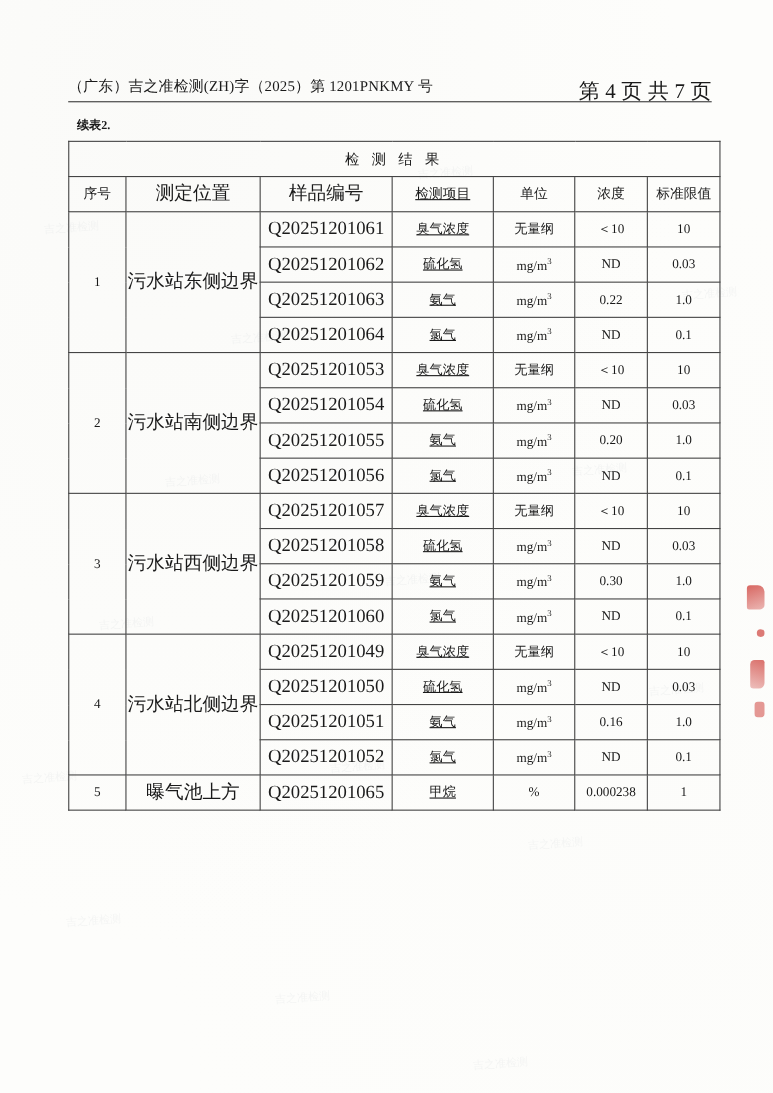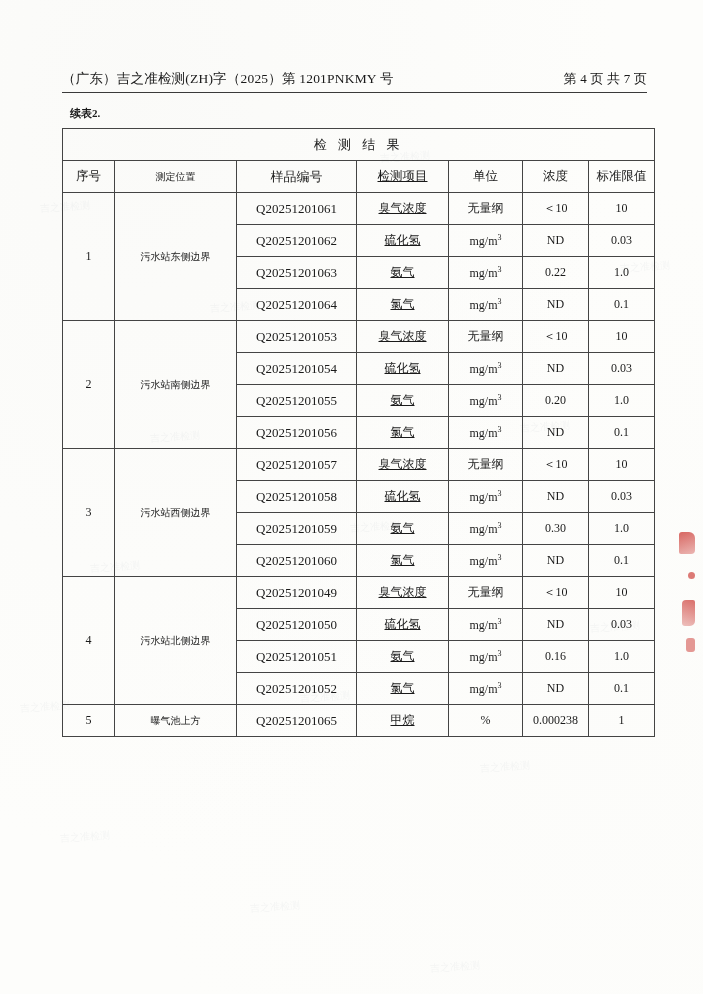--- a/index.html
+++ b/index.html
@@ -33,21 +33,21 @@
     position: absolute;
     top: 70px;
     left: 62px;
     right: 56px;
     display: flex;
     justify-content: space-between;
     font-size: 13.5px;
     letter-spacing: 0.2px;
   }
   .header-left { white-space: nowrap; }
-  .header-right { white-space: nowrap; font-size: 13px; }
+  .header-right { white-space: nowrap; font-size: 19px; }
   .header-rule {
     position: absolute;
     top: 92px;
     left: 62px;
     right: 56px;
     border-bottom: 1px solid #3a3a3a;
   }
   .cont-title {
     position: absolute;
     top: 106px;
@@ -81,22 +81,22 @@
     font-size: 13px;
     letter-spacing: 4px;
     font-weight: normal;
     margin-top: 28px;
   }
   .head-row td {
     height: 28px;
     font-size: 12.5px;
   }
   td.idx { width: 52px; }
-  td.loc { width: 122px; font-size: 10px; }
-  td.sample { width: 120px; font-size: 13px; margin-top: 36px; }
+  td.loc { width: 122px; font-size: 17px; }
+  td.sample { width: 120px; font-size: 17px; margin-top: 36px; }
   td.item { width: 92px; text-decoration: underline; }
   td.unit { width: 74px; }
   td.conc { width: 66px; margin-top: 10px; }
   td.limit { width: 66px; }
   .unit sup {
     font-size: 8px;
     vertical-align: super;
   }
   
   .stamp {

